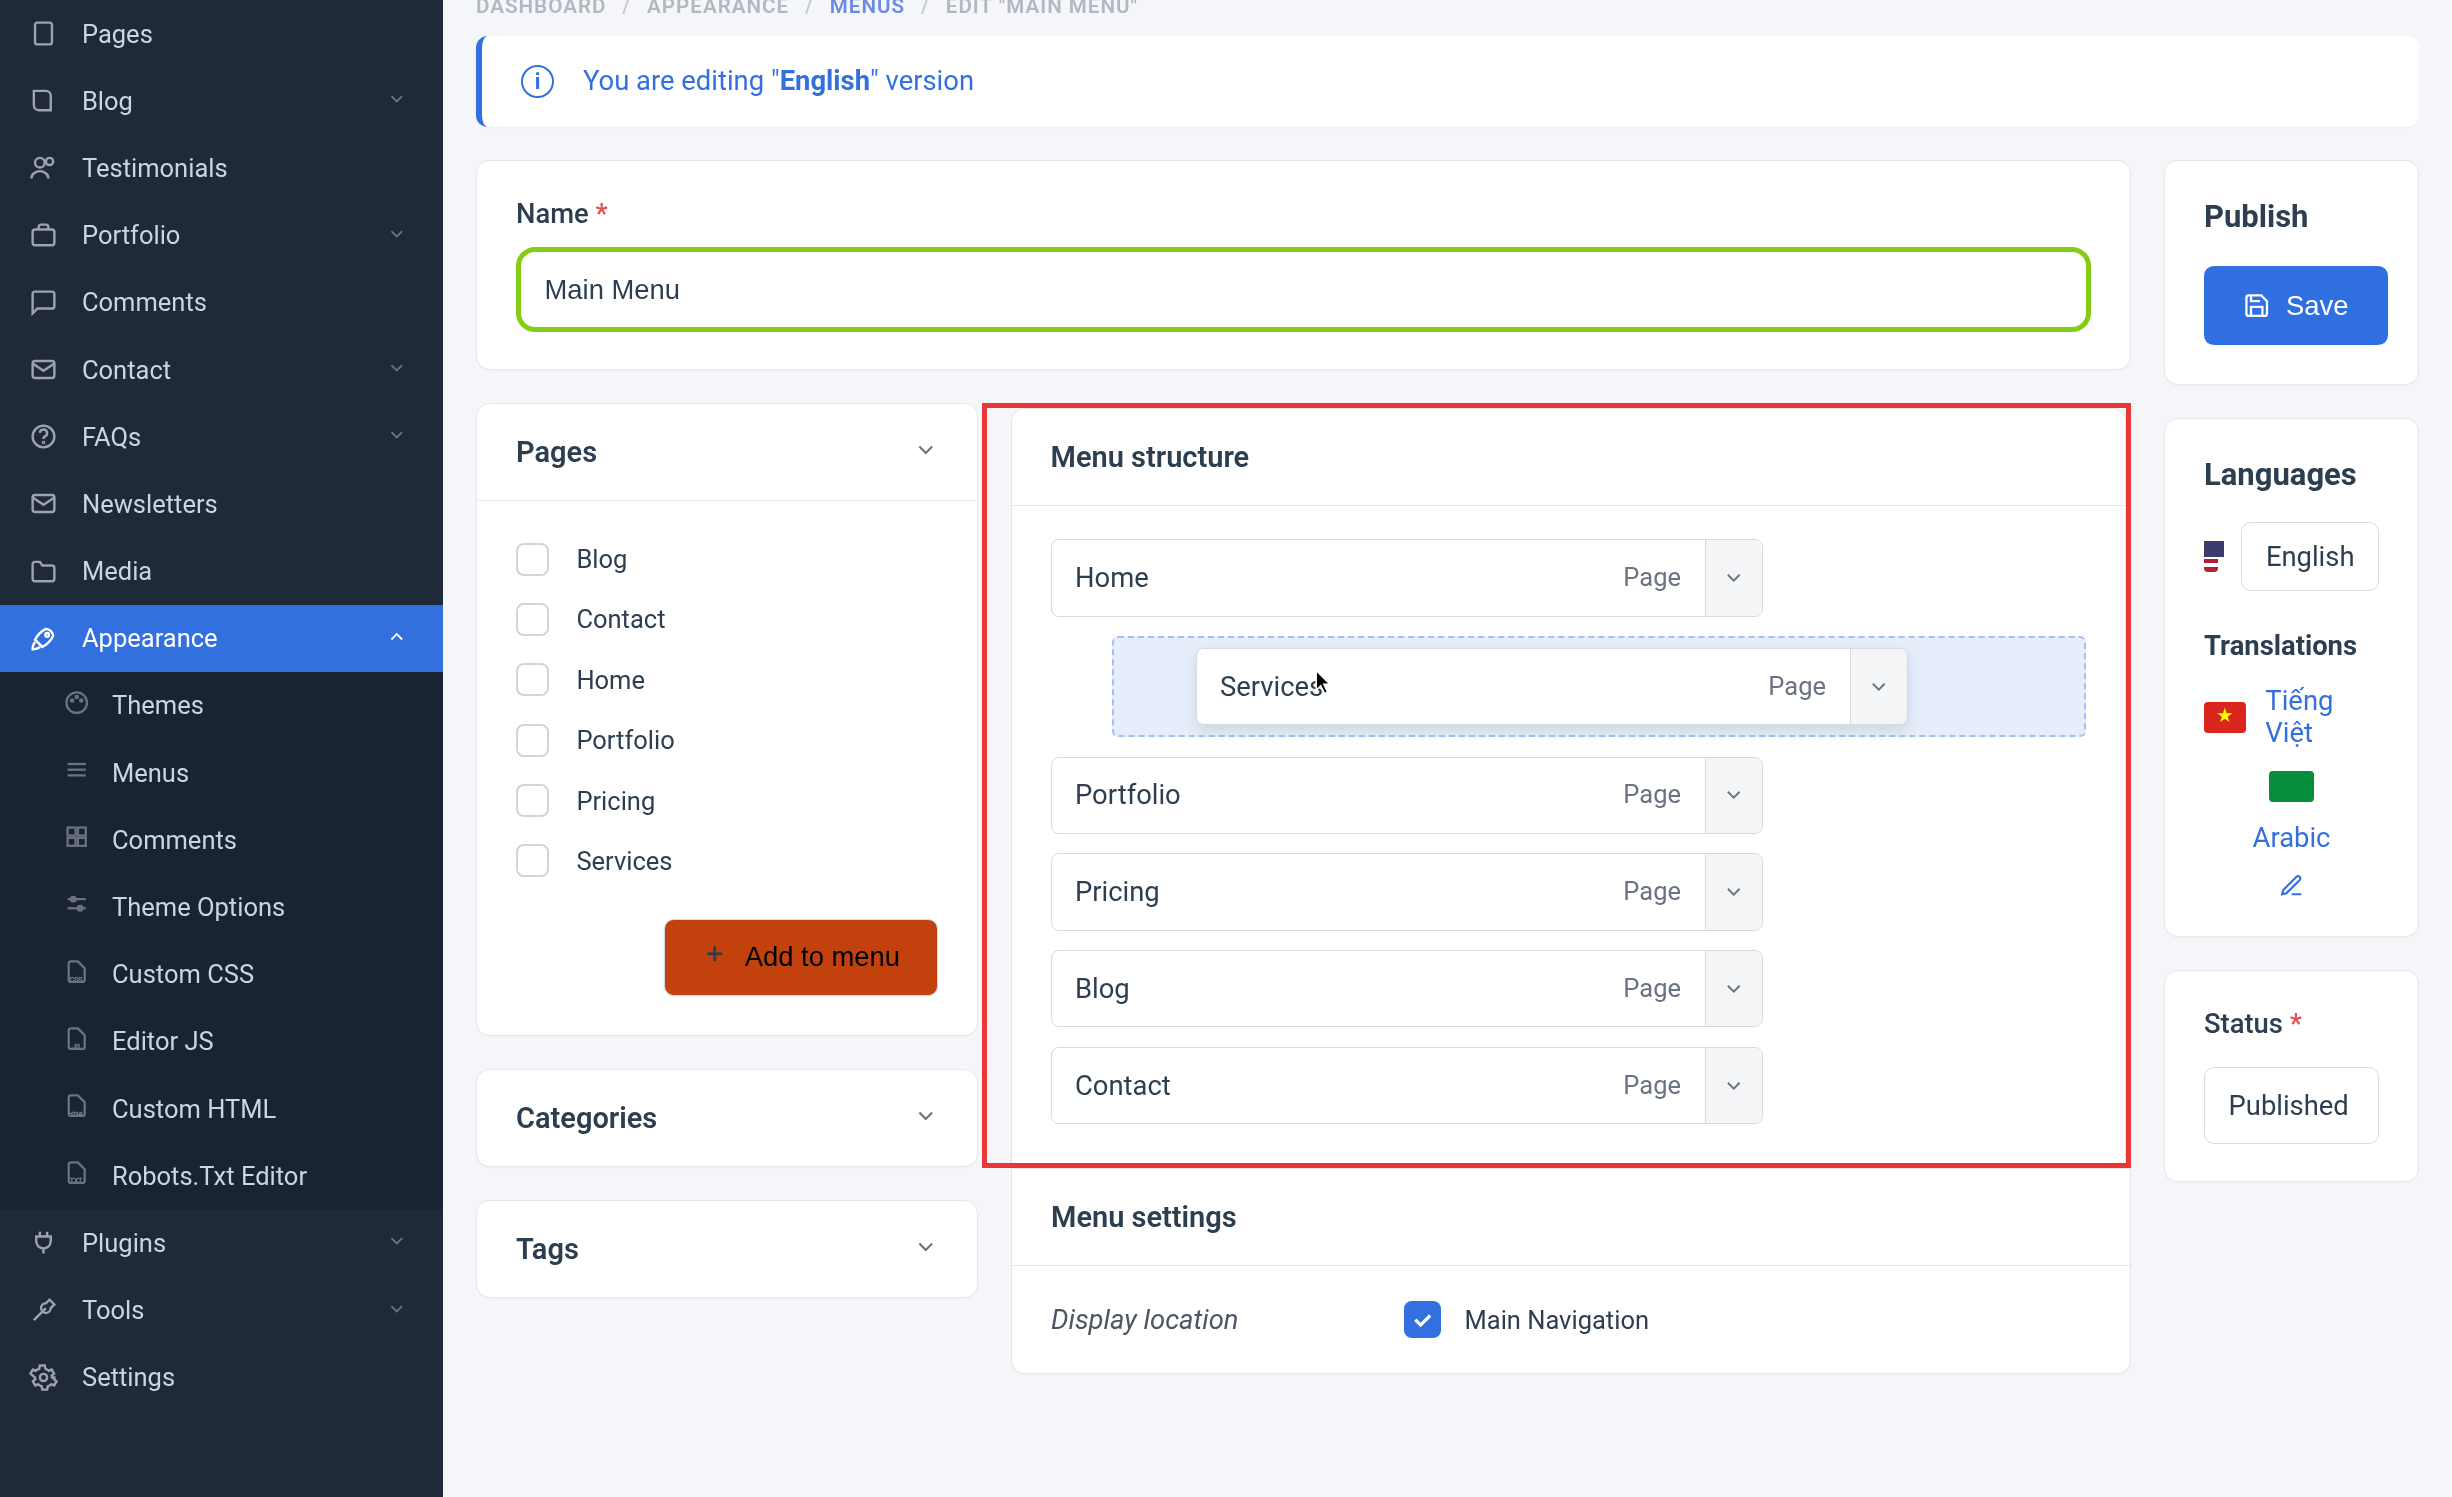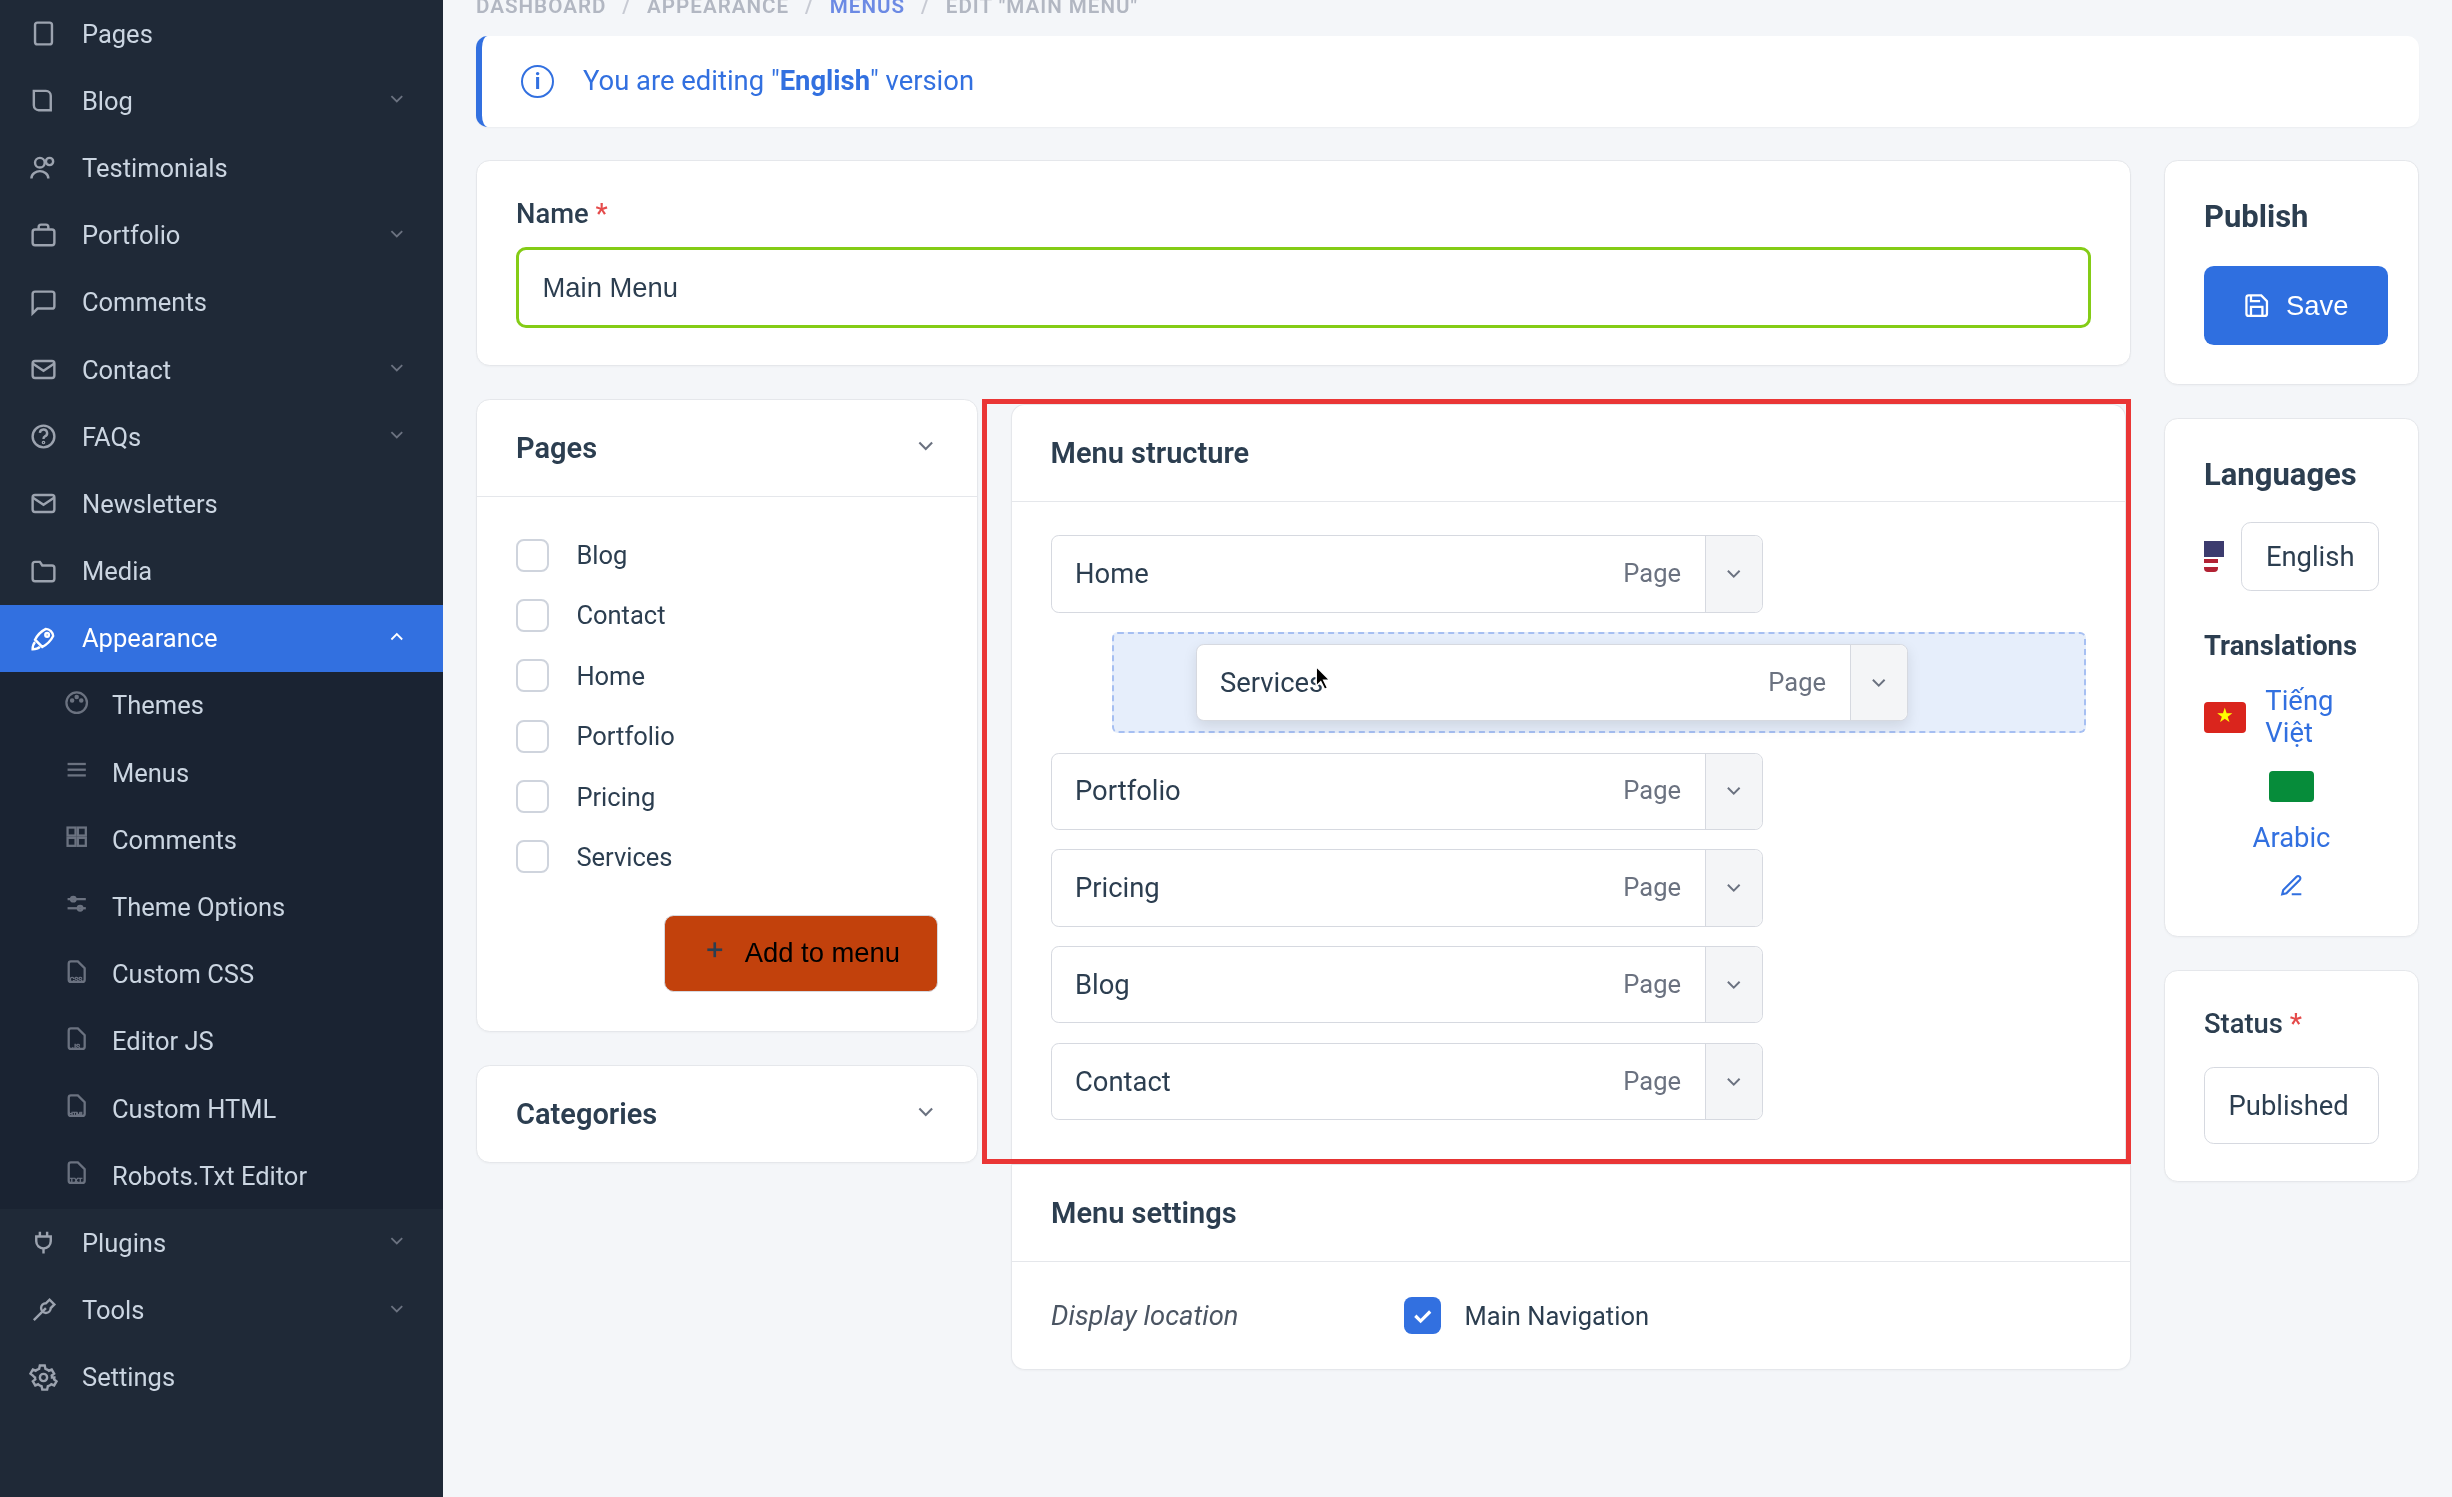--- a/index.html
+++ b/index.html
@@ -118,22 +118,22 @@
   font-size: 29px;
   font-weight: 600;
 }
 .card-head.noborder { border-bottom: none; }
 .card-head .chev2 svg { width: 25.5px; height: 25.5px; stroke: #6b7280; fill: none; stroke-width: 2; }
 
 .field-label { font-size: 27.4px; font-weight: 500; margin-bottom: 17.6px; }
 .req { color: #e54b4b; }
 .text-input {
   width: 100%;
-  border: 3px solid #84cc16;
-  border-radius: 10px;
+  border: 5px solid #84cc16;
+  border-radius: 19px;
   padding: 21.6px 23.5px;
   font-size: 27.4px;
   color: #2c3e50;
 }
 
 .two-col { display: flex; gap: 33px; align-items: flex-start; }
 .pages-col { width: 502px; flex-shrink: 0; }
 .struct-col { flex: 1; }
 
 .checklist { padding: 27.4px 39px 7.8px 39px; }
@@ -509,20 +509,28 @@
                         <line x1="12" y1="5" x2="12" y2="19"></line>
                         <line x1="5" y1="12" x2="19" y2="12"></line>
                       </svg></span>
                   <span>Add to menu</span>
                 </button>
               </div>
             </div>
             <div class="card" style="margin-bottom:33px;">
               <div class="card-head noborder">
                 <span>Categories</span>
+                <span class="chev2"><svg viewBox="0 0 24 24">
+                      <polyline points="6 9 12 15 18 9"></polyline>
+                    </svg></span>
+              </div>
+            </div>
+            <div class="card">
+              <div class="card-head noborder">
+                <span>Tags</span>
                 <span class="chev2"><svg viewBox="0 0 24 24">
                       <polyline points="6 9 12 15 18 9"></polyline>
                     </svg></span>
               </div>
             </div>
           </div>
 
           <div class="struct-col">
             <div class="highlight-box" style="margin-left:-29px; padding-left:23.5px;">
               <div class="card" style="border-bottom:none; border-bottom-left-radius:0; border-bottom-right-radius:0;">

